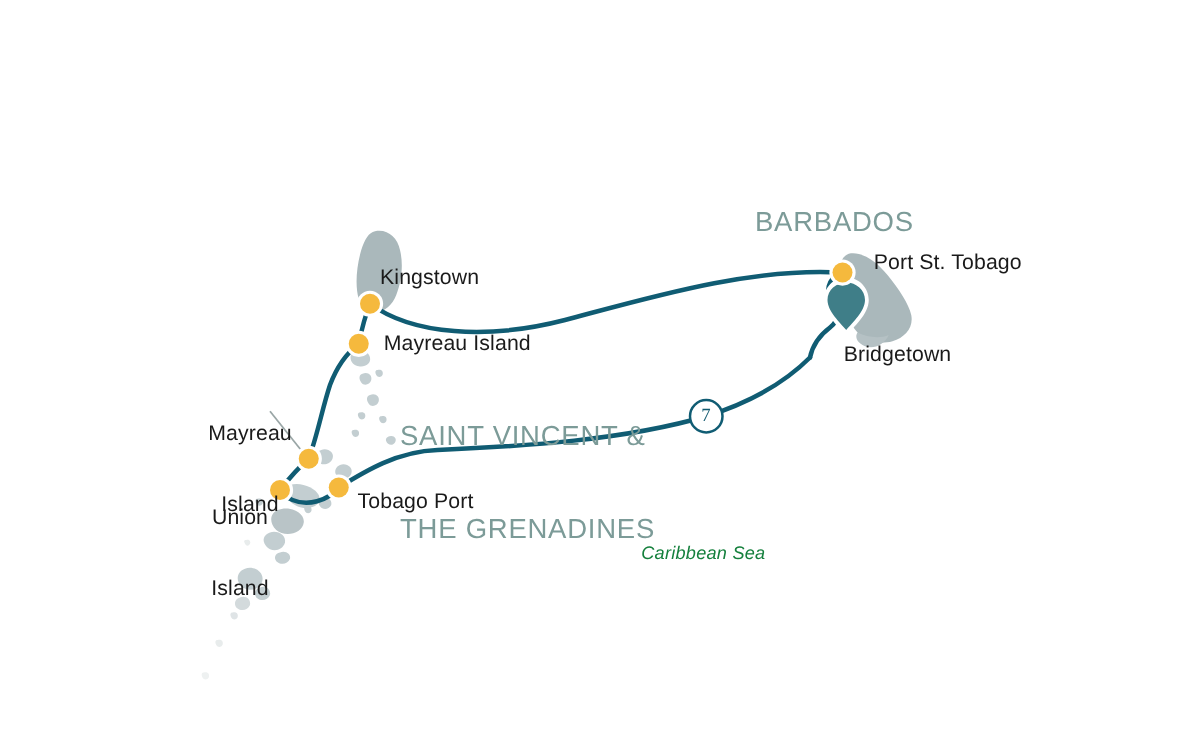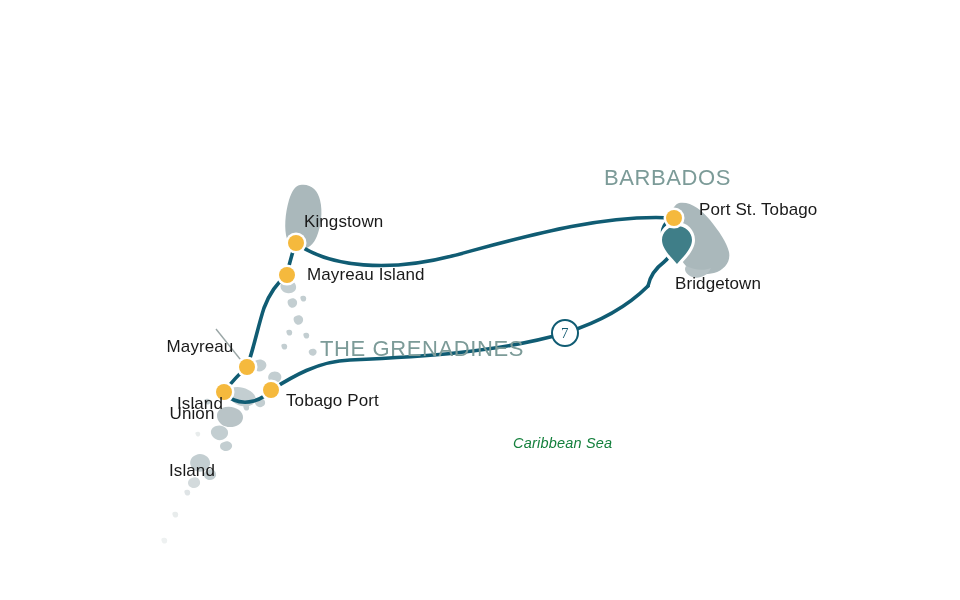--- a/index.html
+++ b/index.html
@@ -153,20 +153,21 @@
       <g>
         <circle cx="674" cy="218" r="10.5" fill="#ffffff"></circle>
         <circle cx="674" cy="218" r="8" fill="#f5b93d"></circle>
       </g>
     </g>
   </svg>
 
   <div class="lbl country-label" style="left:604px; top:166px;">BARBADOS</div>
 
   <div class="lbl country-label" style="left:320px; top:288px;">
+    <div>SAINT VINCENT &amp;</div>
     <div>THE GRENADINES</div>
   </div>
 
   <div class="lbl port-label" style="left:268px; top:212px;margin-left:36px;">Kingstown</div>
 
   <div class="lbl port-label" style="left:307px; top:265px;">Mayreau Island</div>
 
   <div class="lbl port-label right" style="left:163px; top:299px; width:74px;">
     <div>Mayreau</div>
     <div>Island</div>

